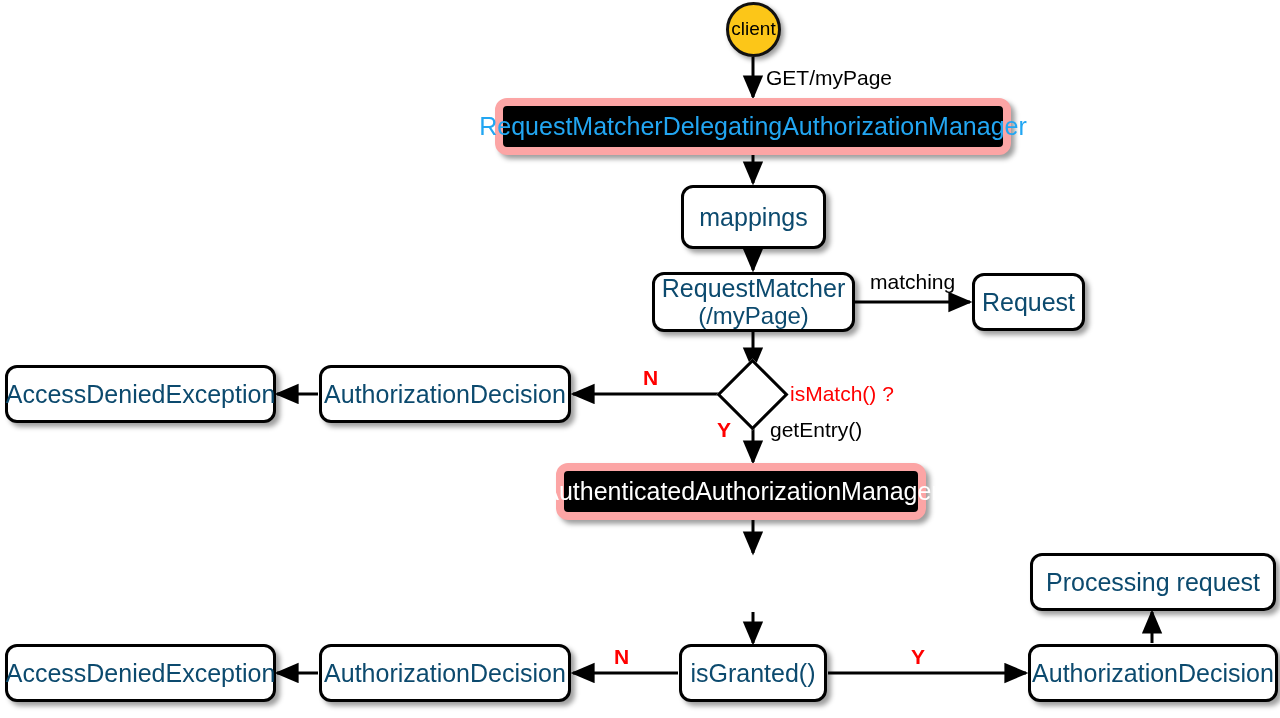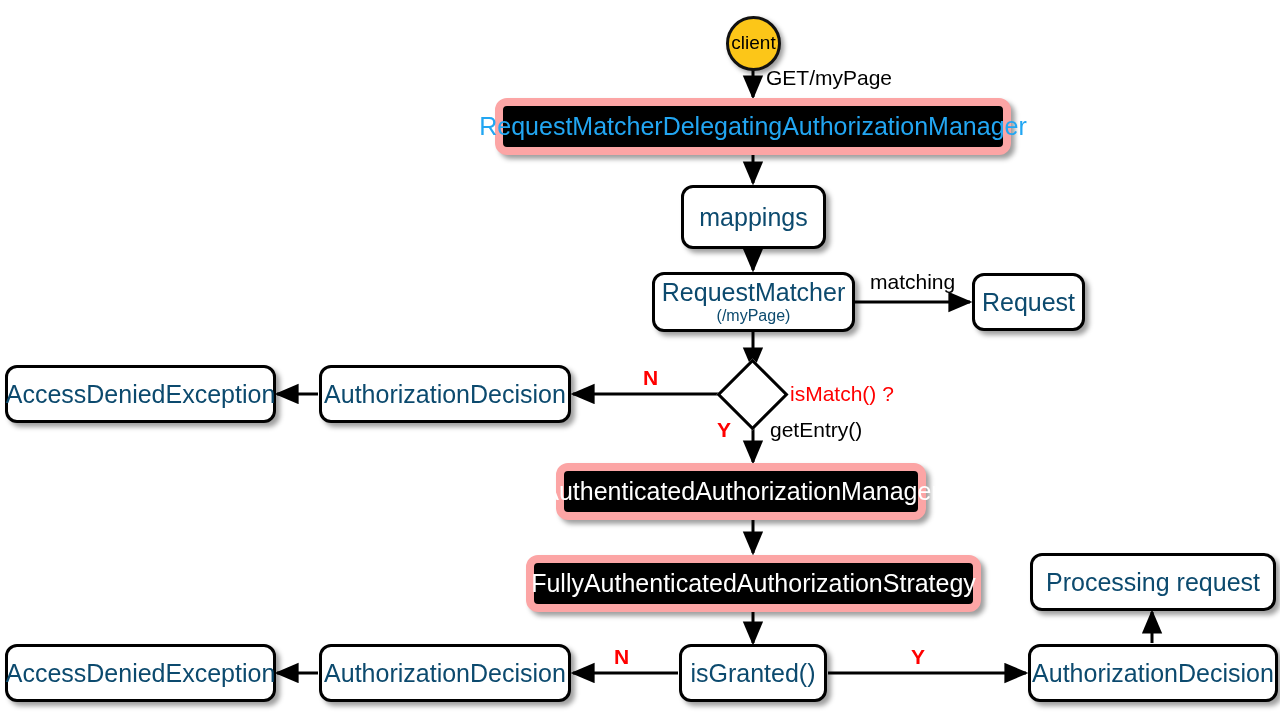--- a/index.html
+++ b/index.html
@@ -42,21 +42,21 @@
     border: 8px solid #fca5a5;
     border-radius: 12px;
     color: #ffffff;
     box-shadow: 4px 4px 5px rgba(0,0,0,0.38);
     font-size: 25px;
   }
   .box-dark.accent-blue {
     color: #22a6f2;
   }
   .sublabel {
-    font-size: 16px;
+    font-size: 24px;
     margin-top: 1px;
     text-align: right;
   }
   .circle {
     background: #fcc618;
     border: 3px solid #111111;
     border-radius: 50%;
     color: #000000;
     font-size: 19px;
     box-shadow: 3px 3px 5px rgba(0,0,0,0.40);
@@ -135,21 +135,21 @@
       <path d="M678,673 L573,673"></path>
 
       <path d="M318,673 L277,673"></path>
 
       <path d="M828,673 L1026,673"></path>
 
       <path d="M1152,643 L1152,612"></path>
     </g>
   </svg>
 
-  <div class="node circle" style="left:726px; top:16px; width:55px; height:55px;justify-content:center;">
+  <div class="node circle" style="left:726px; top:2px; width:55px; height:55px;justify-content:center;">
     <span>client</span>
   </div>
 
   <div class="node box-dark accent-blue" style="left:495px; top:98px; width:516px; height:57px;">
     <span>RequestMatcherDelegatingAuthorizationManager</span>
   </div>
 
   <div class="node box" style="left:681px; top:185px; width:145px; height:64px;">
     <span>mappings</span>
   </div>
@@ -172,23 +172,20 @@
   </div>
 
   <div class="node box" style="left:5px; top:365px; width:271px; height:58px;">
     <span>AccessDeniedException</span>
   </div>
 
   <div class="node box-dark" style="left:556px; top:463px; width:370px; height:57px;">
     <span>AuthenticatedAuthorizationManager</span>
   </div>
 
-  <div class="node box-dark" style="left:526px; top:555px; width:455px; height:57px;">
-    <span>FullyAuthenticatedAuthorizationStrategy</span>
-  </div>
 
   <div class="node box" style="left:679px; top:644px; width:148px; height:58px;">
     <span>isGranted()</span>
   </div>
 
   <div class="node box" style="left:319px; top:644px; width:252px; height:58px;">
     <span>AuthorizationDecision</span>
   </div>
 
   <div class="node box" style="left:5px; top:644px; width:271px; height:58px;">

